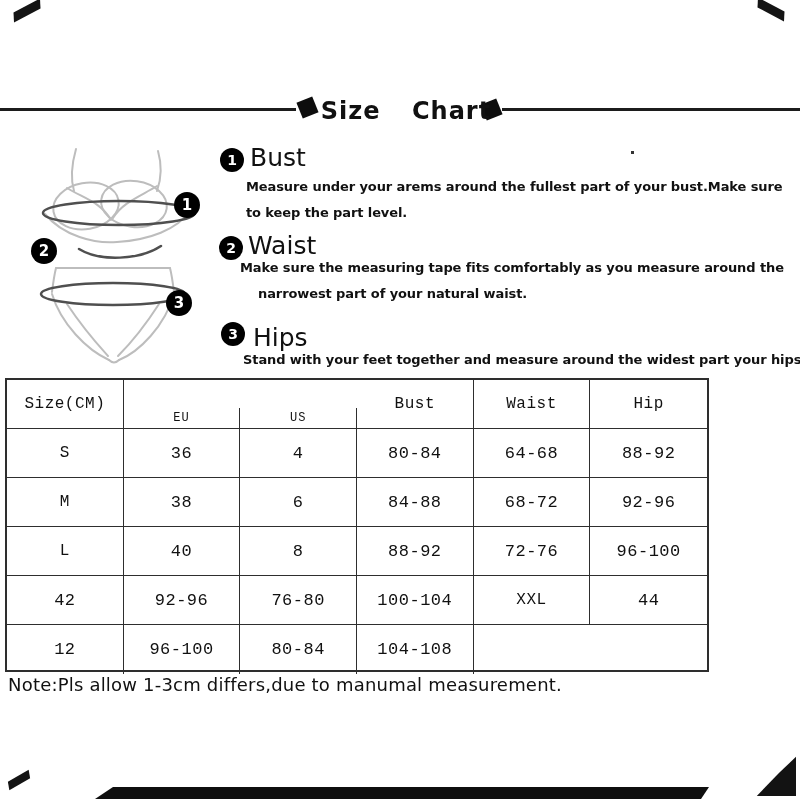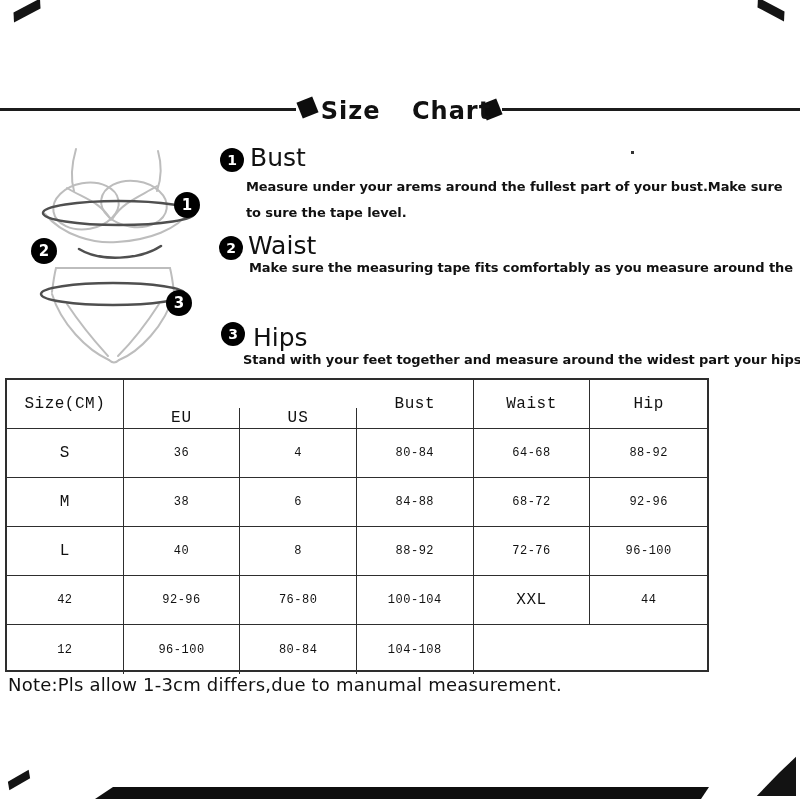--- a/index.html
+++ b/index.html
@@ -39,36 +39,36 @@
   .sec-badge.n1{left:220px;top:148px;}
   .sec-badge.n2{left:219px;top:236px;}
   .sec-badge.n3{left:221px;top:322px;}
   .sec-head{position:absolute;font-size:25px;font-weight:500;}
   .sec-head.h1{left:250px;top:143px;}
   .sec-head.h2{left:248px;top:231px;}
   .sec-head.h3{left:253px;top:317px;margin-top:6px;}
   .sec-line{position:absolute;font-size:13px;font-weight:bold;letter-spacing:-0.1px;white-space:nowrap;}
   .s1l1{left:246px;top:179px;}
   .s1l2{left:246px;top:205px;}
-  .s2l1{left:249px;top:260px;text-align:right;}
+  .s2l1{left:240px;top:260px;text-align:right;}
   .s2l2{left:258px;top:286px;}
   .s3l1{left:243px;top:352px;}
 
   
   .size-table{position:absolute;left:5px;top:378px;width:704px;height:294px;
               display:grid;grid-template-columns:repeat(6,1fr);grid-auto-rows:49px;
               border:2px solid #2e2e2e;box-sizing:border-box;
               font-family:"Liberation Mono",monospace;}
   .tcell{display:flex;align-items:center;justify-content:center;
          border-right:1px solid #2e2e2e;border-bottom:1px solid #2e2e2e;
-         font-size:12px;letter-spacing:.5px;box-sizing:border-box;}
+         font-size:17px;letter-spacing:.5px;box-sizing:border-box;}
   .tcell:nth-child(6n){border-right:none;}
   .tcell:nth-child(n+31){border-bottom:none;}
   .tcell.th{font-size:16px;}
-  .tcell.th-sm{font-size:16px;letter-spacing:1px;margin-top:28px;}
+  .tcell.th-sm{font-size:12px;letter-spacing:1px;margin-top:28px;}
   .tcell.size-col{font-size:16px;}
 
   .note{position:absolute;left:8px;top:674px;font-size:18px;font-weight:400;letter-spacing:.2px;}
 </style>
 </head>
 <body>
 
 <div class="page">
 
   <div class="stroke tl"></div>
@@ -114,25 +114,26 @@
       <circle cx="29" cy="105" r="13" fill="#000"></circle>
       <text x="29" y="110" text-anchor="middle" fill="#fff" font-size="15" font-weight="bold">2</text>
       <circle cx="164" cy="157" r="13" fill="#000"></circle>
       <text x="164" y="162" text-anchor="middle" fill="#fff" font-size="15" font-weight="bold">3</text>
     </g>
   </svg>
 
   <div class="sec-badge n1">1</div>
   <div class="sec-head h1">Bust</div>
   <div class="sec-line s1l1">Measure under your arems around the fullest part of your bust.Make sure</div>
-  <div class="sec-line s1l2">to sure the tape level.</div>
+  <div class="sec-line s1l2">to keep the part level.</div>
 
   <div class="sec-badge n2">2</div>
   <div class="sec-head h2">Waist</div>
   <div class="sec-line s2l1">Make sure the measuring tape fits comfortably as you measure around the</div>
+  <div class="sec-line s2l2">narrowest part of your natural waist.</div>
 
   <div class="sec-badge n3">3</div>
   <div class="sec-head h3">Hips</div>
   <div class="sec-line s3l1">Stand with your feet together and measure around the widest part your hips.</div>
 
   <div class="size-table">
       <div class="tcell th">Size(CM)</div>
       <div class="tcell th th-sm">EU</div>
       <div class="tcell th th-sm">US</div>
       <div class="tcell th">Bust</div>

